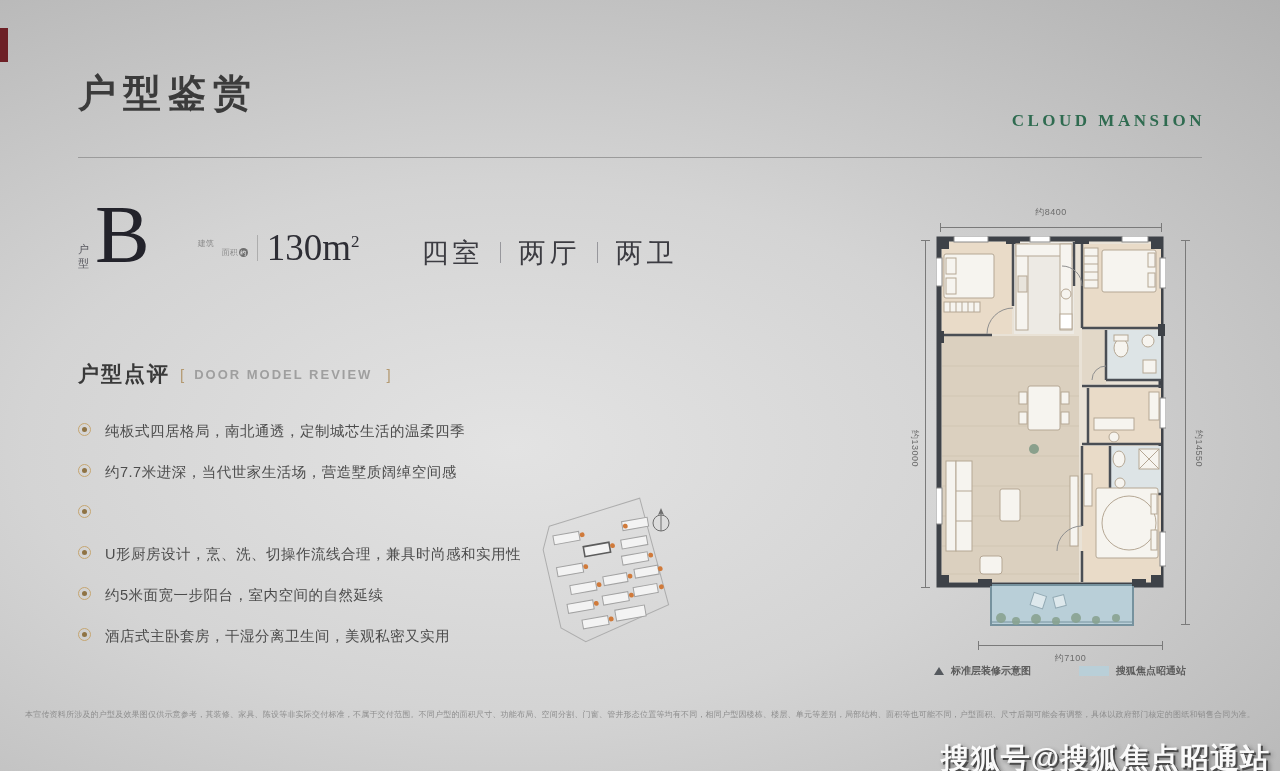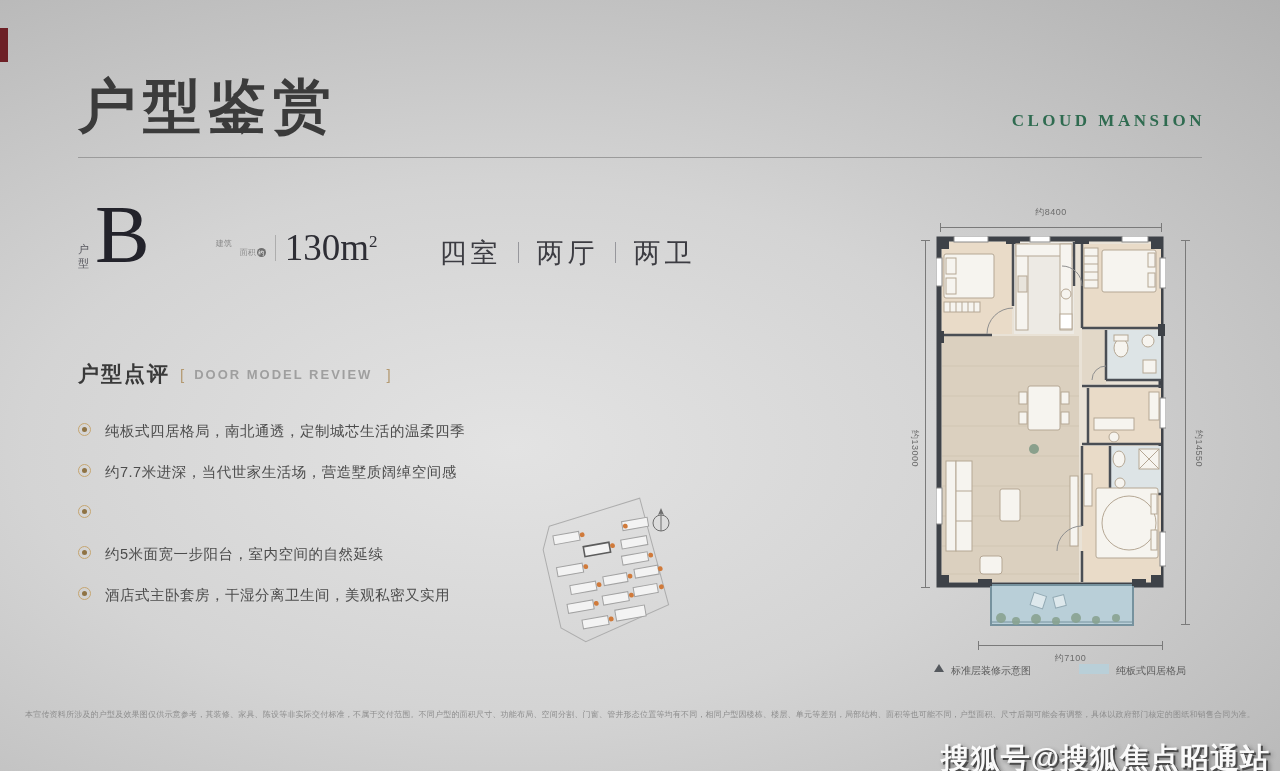--- a/index.html
+++ b/index.html
@@ -5,32 +5,32 @@
   * { margin:0; padding:0; box-sizing:border-box; }
   body { font-family:"Liberation Sans","DejaVu Sans",sans-serif; }
   .stage {
     position:relative; width:1280px; height:771px; overflow:hidden;
     background: radial-gradient(ellipse 95% 85% at 40% 58%, #e3e3e3 0%, #d4d4d4 40%, #bdbdbd 75%, #a3a3a3 115%);
   }
   .red-mark { position:absolute; left:0; top:28px; width:8px; height:34px; background:#6d2026; }
 
   
   .title { position:absolute; left:78px; top:68px; font-family:"Liberation Serif","DejaVu Serif",serif;
-    font-size:58px; font-weight:700; color:#3b3b3b; letter-spacing:7px; }
+    font-size:38px; font-weight:700; color:#3b3b3b; letter-spacing:7px; }
   .brand { position:absolute; right:75px; top:111px; font-family:"Liberation Serif","DejaVu Serif",serif;
     font-size:17px; font-weight:600; color:#2f6b50; letter-spacing:3.5px; }
   .title-rule { position:absolute; left:78px; top:157px; width:1124px; height:1px; background:#9b9b9b; }
 
   
   .unit { position:absolute; left:78px; top:196px; display:flex; align-items:center; }
   .unit-type-label { width:13px; font-size:11px; color:#55555c; line-height:1.25; word-break:break-all;
     margin-top:44px; letter-spacing:0; }
   .unit-type-value { font-family:"Liberation Serif","DejaVu Serif",serif; font-size:82px; line-height:0.95;
     color:#23232b; margin-left:4px; }
-  .area-group { display:flex; align-items:center; margin-left:66px; margin-top:26px; }
+  .area-group { display:flex; align-items:center; margin-left:48px; margin-top:26px; }
   .area-mini { display:flex; flex-direction:column; align-items:flex-start; font-size:8px; color:#8a8a8a; line-height:1.15; }
   .area-mini .row2 { display:flex; align-items:center; gap:1px;padding-left:24px; }
   .area-circle { display:inline-flex; align-items:center; justify-content:center; width:9px; height:9px;
     border-radius:50%; background:#6f6f6f; color:#fff; font-size:6px; line-height:1; }
   .area-sep { width:1px; height:26px; background:#adadad; margin:0 9px; }
   .area-value { font-family:"Liberation Serif","DejaVu Serif",serif; font-size:37px; color:#2e2e35; }
   .area-value sup { font-size:17px; }
   .rooms { display:flex; align-items:center; margin-left:62px; margin-top:36px;
     font-family:"Liberation Serif","DejaVu Serif",serif; font-size:27px; color:#3c3c42; letter-spacing:4px; }
   .rsep { width:1px; height:21px; background:#97979c; margin:0 17px; }
@@ -66,21 +66,21 @@
   .dim-top-label { left:940px; top:206px; width:222px; text-align:center; }
   .dim-left-line { left:925px; top:240px; height:348px; }
   .dim-left-label { left:892px; top:442px; transform:rotate(90deg); transform-origin:center; width:44px; text-align:center; }
   .dim-right-line { left:1185px; top:240px; height:385px; }
   .dim-right-label { left:1176px; top:442px; transform:rotate(90deg); transform-origin:center; width:44px; text-align:center; }
   .dim-bottom-line { left:978px; top:645px; width:185px; }
   .dim-bottom-label { left:978px; top:652px; width:185px; text-align:center; }
 
   
   .legend { position:absolute; left:934px; top:664px; width:252px; display:flex; justify-content:space-between; align-items:center; }
-  .legend-item { display:flex; gap:7px; font-size:10px; color:#5c5c5c; }
+  .legend-item { display:flex; align-items:center; gap:7px; font-size:10px; color:#5c5c5c;font-weight:bold; }
   .tri { width:0; height:0; border-left:5px solid transparent; border-right:5px solid transparent; border-bottom:8px solid #55595e; }
   .swatch { width:30px; height:10px; background:#b9cfd8; }
 
   
   .disclaimer { position:absolute; top:709px; left:0; width:100%; text-align:center; font-size:8px;
     color:#8e8e8e; letter-spacing:0.2px; white-space:nowrap; }
   .watermark { position:absolute; top:739px; right:10px; font-size:29px; font-weight:700; color:#fafafa;
     letter-spacing:1px; text-shadow:2px 2px 0 #4a4a4a, 3px 3px 5px rgba(0,0,0,.45); }
 </style>
 </head>
@@ -134,20 +134,26 @@
       <li>
           <span class="bullet-icon">
             <i></i>
           </span>
           <span class="pt">约7.7米进深，当代世家生活场，营造墅质阔绰空间感</span>
         </li>
       <li>
           <span class="bullet-icon">
             <i></i>
           </span>
+        </li>
+      <li>
+          <span class="bullet-icon">
+            <i></i>
+          </span>
+          <span class="pt">U形厨房设计，烹、洗、切操作流线合理，兼具时尚感和实用性</span>
         </li>
       <li>
           <span class="bullet-icon">
             <i></i>
           </span>
           <span class="pt">约5米面宽一步阳台，室内空间的自然延续</span>
         </li>
       <li>
           <span class="bullet-icon">
             <i></i>
@@ -361,20 +367,20 @@
   <div class="dim-h dim-bottom-line"></div>
   <div class="dim-label dim-bottom-label">约7100</div>
 
   <div class="legend">
     <div class="legend-item">
       <span class="tri"></span>
       <span>标准层装修示意图</span>
     </div>
     <div class="legend-item">
       <span class="swatch"></span>
-      <span>纯板式四居格局</span>
+      <span>搜狐焦点昭通站</span>
     </div>
   </div>
 
   <div class="disclaimer">本宣传资料所涉及的户型及效果图仅供示意参考，其装修、家具、陈设等非实际交付标准，不属于交付范围。不同户型的面积尺寸、功能布局、空间分割、门窗、管井形态位置等均有不同，相同户型因楼栋、楼层、单元等差别，局部结构、面积等也可能不同，户型面积、尺寸后期可能会有调整，具体以政府部门核定的图纸和销售合同为准。</div>
   <div class="watermark">搜狐号@搜狐焦点昭通站</div>
 
 </div>
 
 </body></html>

